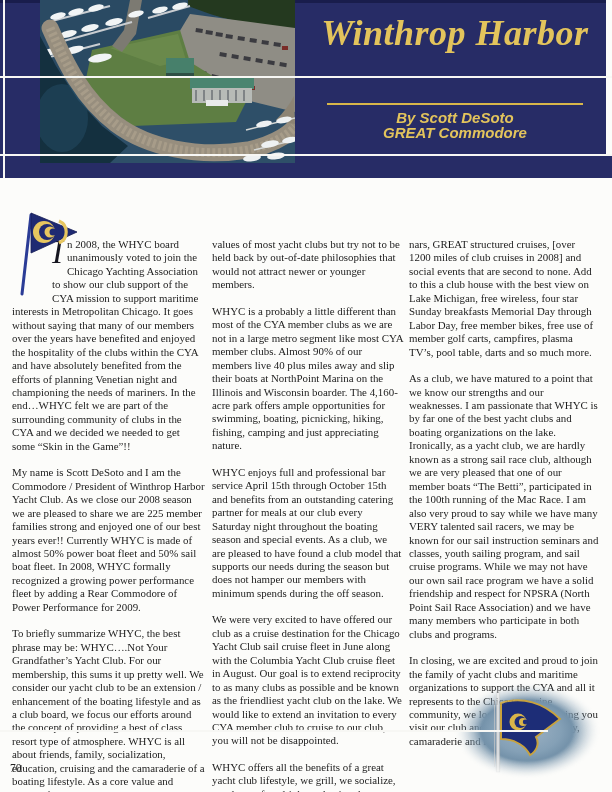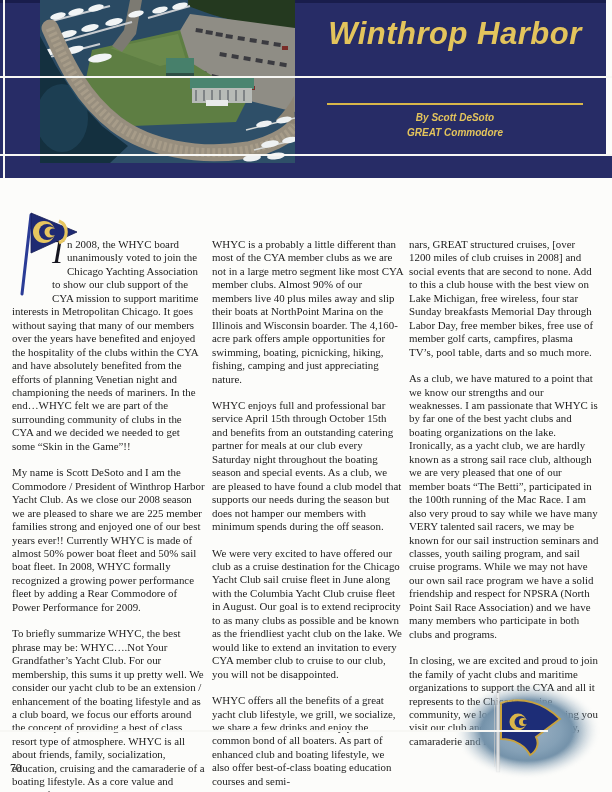--- a/index.html
+++ b/index.html
@@ -6,28 +6,28 @@
   .page{
     position:relative;width:612px;height:792px;background:#fcfcfa;overflow:hidden;
     font-family:"Liberation Serif",serif;color:#1c1c1c;
   }
   
   .header{position:absolute;left:0;top:0;width:612px;height:178px;background:#272c66;}
   .header-topedge{position:absolute;left:0;top:0;width:612px;height:3px;background:#191d4c;}
   .marina-photo{position:absolute;left:40px;top:0;width:255px;height:163px;}
   .title-block{
     position:absolute;left:318px;top:15px;width:274px;text-align:center;
-    font-family:Liberation Sans, sans-serif;font-style:italic;font-weight:600;
-    font-size:31px;line-height:37px;color:#e3c45c;letter-spacing:0.5px;
+    font-family:Liberation Serif, serif;font-style:italic;font-weight:600;
+    font-size:36px;line-height:37px;color:#e3c45c;letter-spacing:0.5px;
   }
   .gold-rule{position:absolute;left:327px;top:103px;width:256px;height:2px;background:#d8b64a;}
   .byline-block{
     position:absolute;left:318px;top:111px;width:274px;text-align:center;
     font-family:"Liberation Sans",sans-serif;font-style:italic;font-weight:600;
-    font-size:10px;line-height:14.5px;color:#e3c45c;
+    font-size:15px;line-height:14.5px;color:#e3c45c;
   }
   
   .scan-h{position:absolute;left:0;width:612px;height:2px;background:#f7f7f4;z-index:40;}
   .scan-h.l1{top:76px;}
   .scan-h.l2{top:154px;}
   .scan-h.l3{top:730px;width:548px;}
   .scan-v{position:absolute;left:3px;top:0;width:2px;height:178px;background:#f7f7f4;z-index:40;}
   .scan-corner{position:absolute;left:606px;top:0;width:6px;height:155px;background:#fcfcfa;z-index:39;}
   
   .col{position:absolute;top:238px;font-size:10.9px;line-height:13.45px;text-align:left;}
@@ -184,20 +184,21 @@
     <p>
       <span class="flag-spacer"></span>
       <span class="dropcap">I</span>
       <span>n 2008, the WHYC board unanimously voted to join the Chicago Yachting Association to show our club support of the CYA mission to support maritime interests in Metropolitan Chicago.  It goes without saying that many of our members over the years have benefited and enjoyed the hospitality of the clubs within the CYA and have absolutely benefited from the efforts of planning Venetian night and championing the needs of mariners.   In the end…WHYC felt we are part of the surrounding community of clubs in the CYA and we decided we needed to get some “Skin in the Game”!!</span>
     </p>
     <p>My name is Scott DeSoto and I am the Commodore / President of Winthrop Harbor Yacht Club.  As we close our 2008 season we are pleased to share we are 225 member families strong and enjoyed one of our best years ever!!  Currently WHYC is made of almost 50% power boat fleet and 50% sail boat fleet.  In 2008, WHYC formally recognized a growing power performance fleet by adding a Rear Commodore of Power Performance for 2009.</p>
     <p>To briefly summarize WHYC, the best phrase may be:  WHYC….Not Your Grandfather’s Yacht Club.  For our membership, this sums it up pretty well.  We consider our yacht club to be an extension / enhancement of the boating lifestyle and as a club board, we focus our efforts around the concept of providing a best of class resort type of atmosphere.  WHYC is all about friends, family, socialization, education, cruising and the camaraderie of a boating lifestyle. As a core value and driving force behind how we navigate our club, we have really tried to take the “Yaaaaaacht Club” out of our “Yacht Club”.  We honor the traditional</p>
   </div>
 
   <div class="col col-2">
+    <p>values of most yacht clubs but try not to be held back by out-of-date philosophies that would not attract newer or younger members.</p>
     <p>WHYC is a probably a little different than most of the CYA member clubs as we are not in a large metro segment like most CYA member clubs.  Almost 90% of our members live 40 plus miles away and slip their boats at NorthPoint Marina on the Illinois and Wisconsin boarder.  The 4,160-acre park offers ample opportunities for swimming, boating, picnicking, hiking, fishing, camping and just appreciating nature.</p>
     <p>WHYC enjoys full and professional bar service April 15th through October 15th and benefits from an outstanding catering partner for meals at our club every Saturday night throughout the boating season and special events. As a club, we are pleased to have found a club model that supports our needs during the season but does not hamper our members with minimum spends during the off season.</p>
     <p>We were very excited to have offered our club as a cruise destination for the Chicago Yacht Club sail cruise fleet in June along with the Columbia Yacht Club cruise fleet in August.  Our goal is to extend reciprocity to as many clubs as possible and be known as the friendliest yacht club on the lake.   We would like to extend an invitation to every CYA member club to cruise to our club, you will not be disappointed.</p>
     <p>WHYC offers all the benefits of a great yacht club lifestyle, we grill, we socialize, we share a few drinks and enjoy the common bond of all boaters.  As part of enhanced club and boating lifestyle, we also offer best-of-class boating education courses and semi-</p>
   </div>
 
   <div class="col col-3">
     <p>nars, GREAT structured cruises, [over 1200 miles of club cruises in 2008] and social events that are second to none.  Add to this a club house with the best view on Lake Michigan, free wireless, four star Sunday breakfasts Memorial Day through Labor Day,  free member bikes, free use of member golf carts, campfires, plasma TV’s, pool table, darts and so much more.</p>
     <p>As a club, we have matured to a point that we know our strengths and our weaknesses. I am passionate that WHYC is by far one of the best yacht clubs and boating organizations on the lake.  Ironically, as a yacht club, we are hardly known as a strong sail race club, although we are very pleased that one of our member boats “The Betti”, participated in the 100th running of the Mac Race. I am also very proud to say while we have many VERY talented sail racers, we may be known for our sail instruction seminars and classes, youth sailing program, and sail cruise programs.  While we may not have our own sail race program we have a solid friendship and respect for NPSRA (North Point Sail Race Association) and we have many members who participate in both clubs and programs.</p>
     <p>In closing, we are excited and proud to join the family of yacht clubs and maritime organizations to support the CYA and all it represents to the Chicago marine community, we look forward to having you visit our club and enjoy our hospitality, camaraderie and fun.</p>

